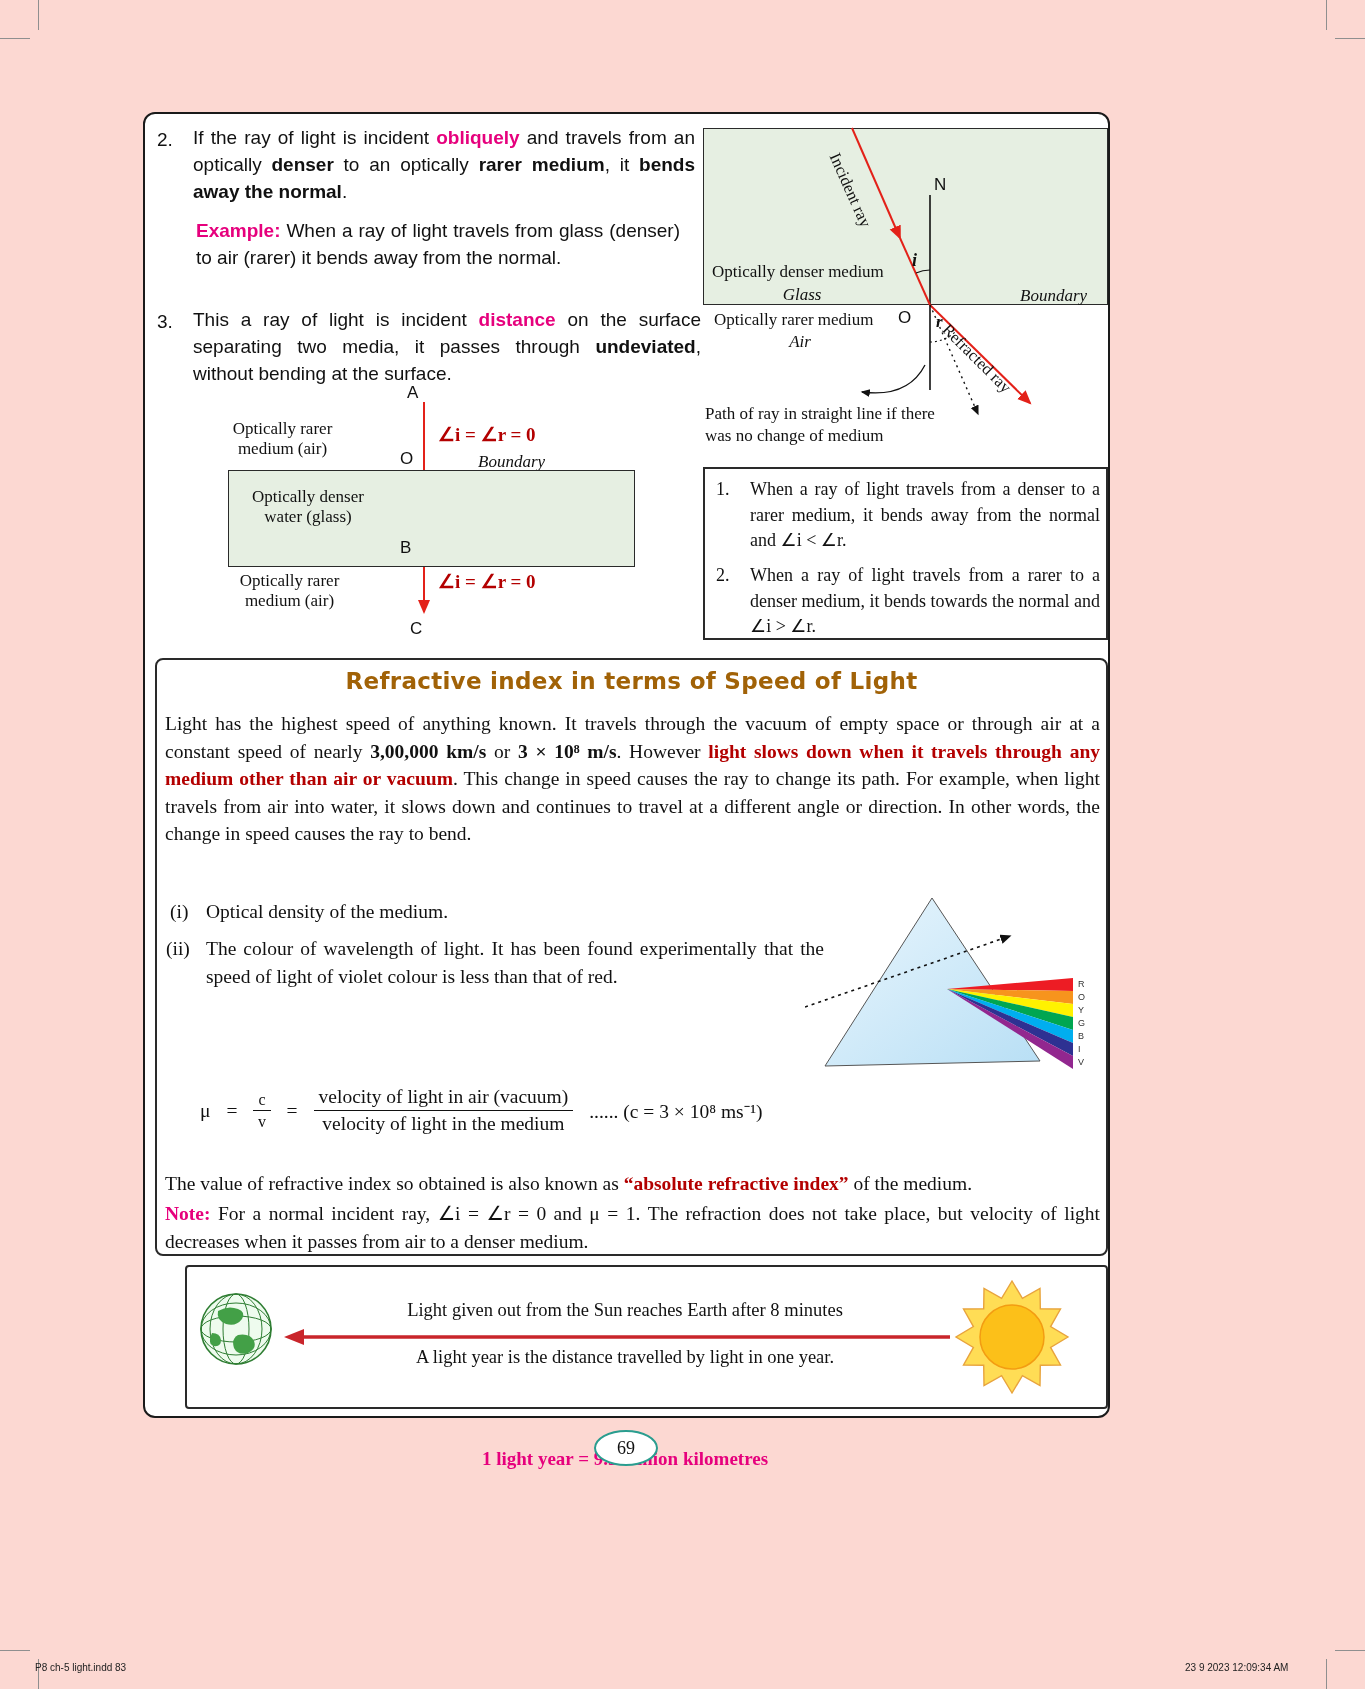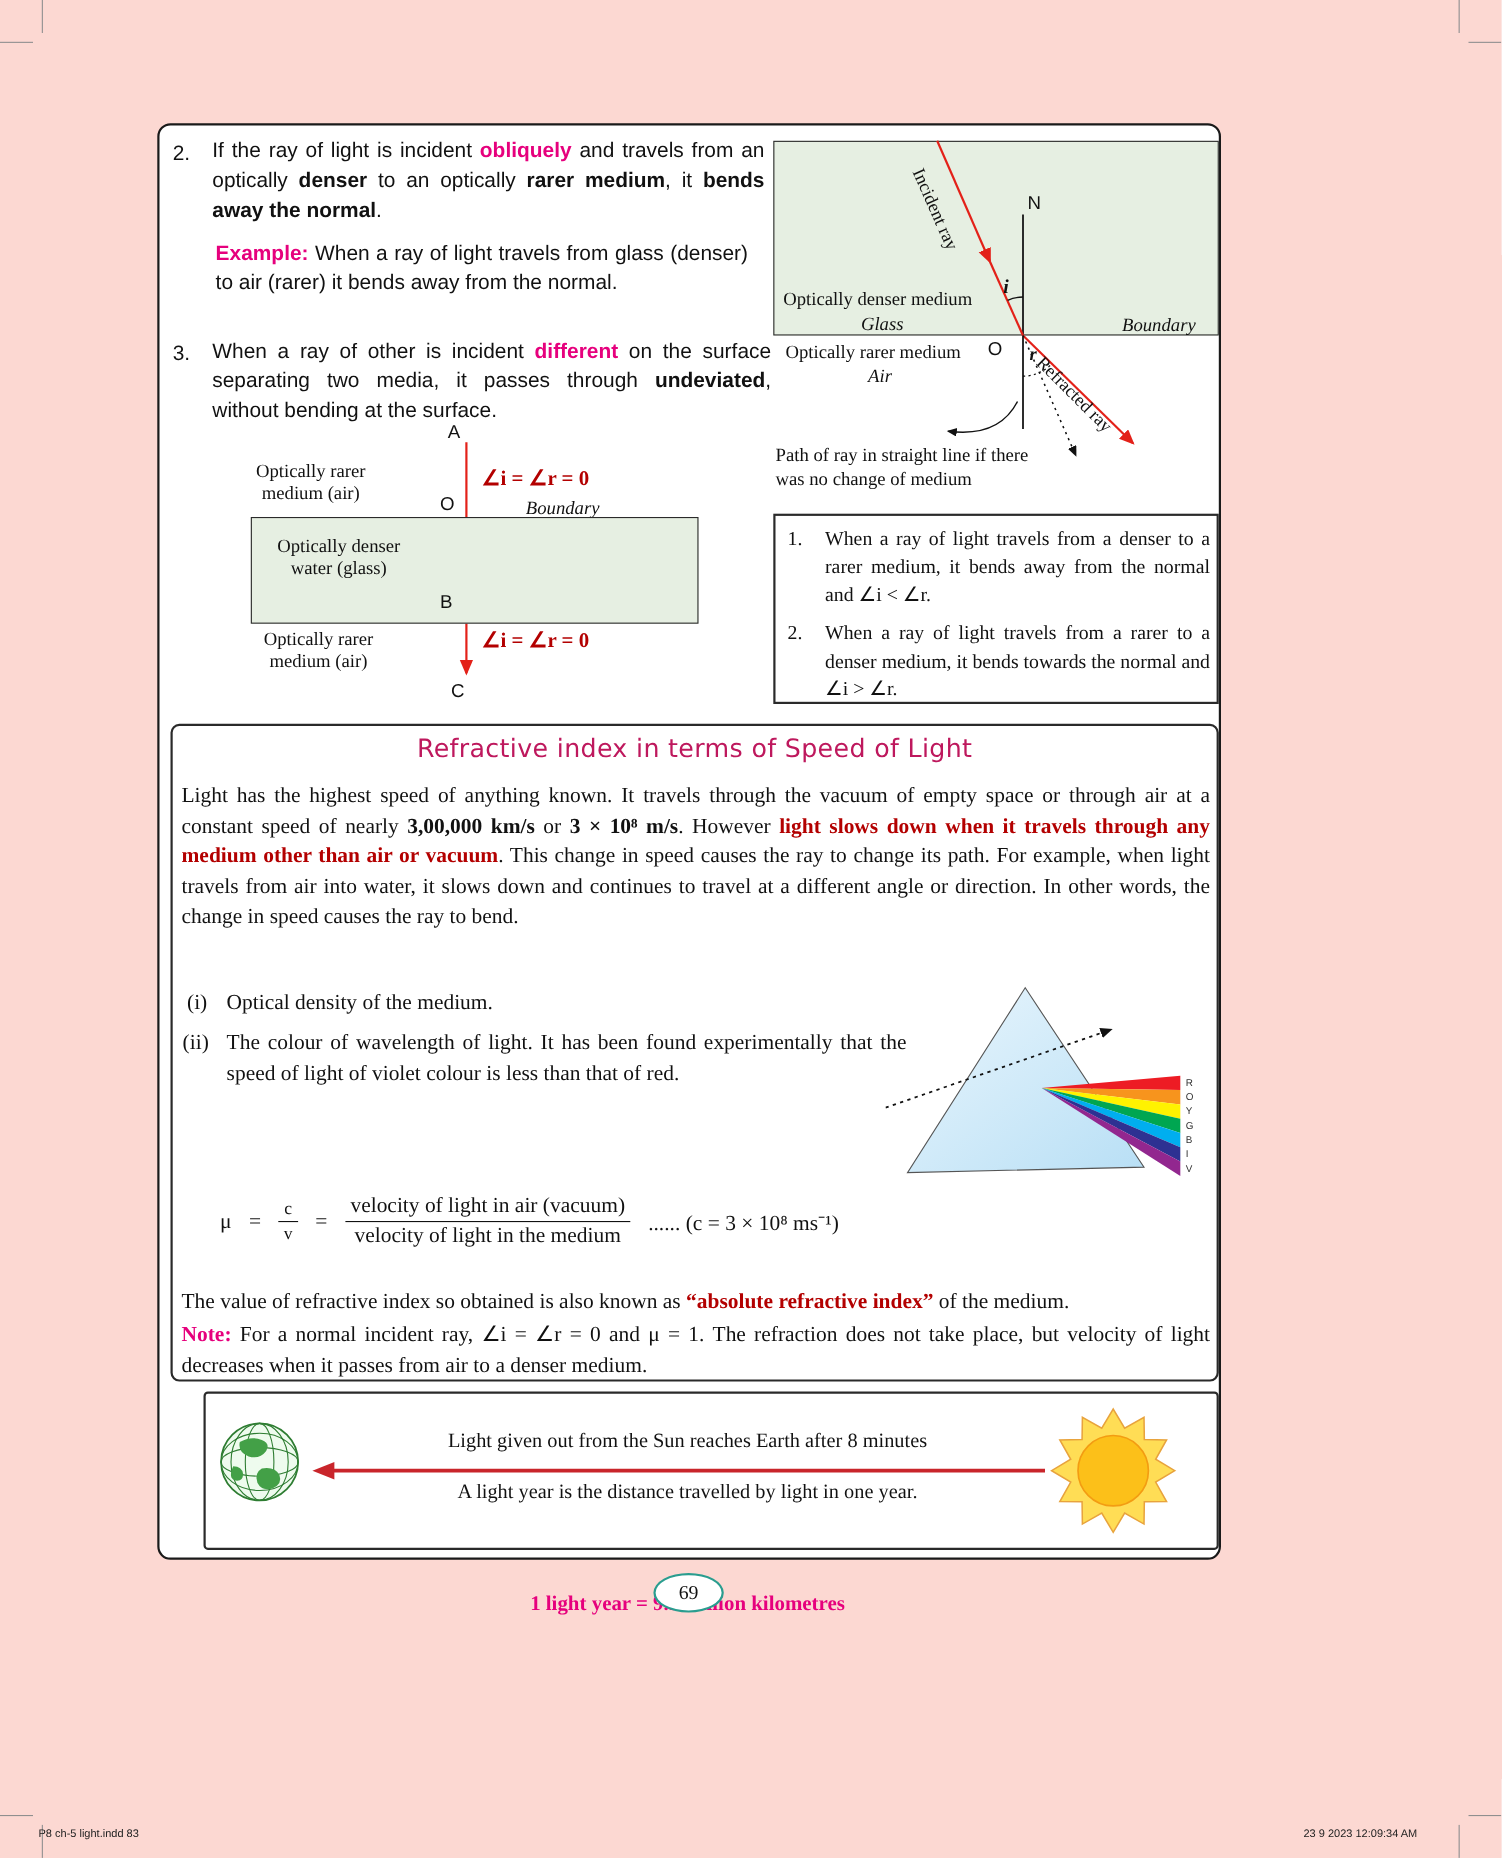--- a/index.html
+++ b/index.html
@@ -22,21 +22,21 @@
   .rulesbox { position:absolute; left:703px; top:467px; width:405px; height:173px;
               border:2px solid #2a2a2a; background:#fff; }
   .midbox { position:absolute; left:155px; top:658px; width:953px; height:598px;
             border:2px solid #2a2a2a; border-radius:8px; background:#fff; }
   .sunbox { position:absolute; left:185px; top:1265px; width:923px; height:144px;
             border:2px solid #2a2a2a; border-radius:4px; background:#fff; }
   .bodytext { font-size:19.5px; line-height:27.5px; }
   .itemtext { font-size:19px; line-height:27px; }
   .lbl { font-size:17px; line-height:20px; }
   .rule-item { font-size:18px; line-height:25.5px; }
-  .heading { font-family:"DejaVu Sans", sans-serif; font-weight:normal; color:#be185d;
+  .heading { font-family:"DejaVu Sans", sans-serif; font-weight:bold; color:#a16207;
              font-size:23px; letter-spacing:0.3px; }
   .frac { display:inline-flex; flex-direction:column; align-items:center; }
   .frac .top { border-bottom:1.5px solid #111; padding:0 5px 2px; }
   .frac .bot { padding-top:2px; }
   .frac.small { font-size:16px; line-height:17px; }
   .pagenum { position:absolute; left:594px; top:1430px; width:64px; height:36px;
              border:2px solid #2a9d8f; border-radius:50%; background:#fff;
              display:flex; align-items:center; justify-content:center; font-size:18px; }
   .footer { font-family:"Liberation Sans", sans-serif; font-size:10px; color:#222; }
   .rot { transform-origin:left top; }
@@ -56,21 +56,21 @@
   <div class="crop" style="left:1335px;top:1650px;width:30px;height:1px"></div>
 
   <div class="mainbox"></div>
 
   <div class="abs sans itemtext" style="left:157px;top:126px">2.</div>
   <div class="abs sans itemtext just" style="left:193px;top:124px;width:502px"><span>If the ray of light is incident </span><span class="b magenta">obliquely</span><span> and travels from an optically </span><span class="b">denser</span><span> to an optically </span><span class="b">rarer medium</span><span>, it </span><span class="b">bends away the normal</span><span>.</span></div>
 
   <div class="abs sans itemtext just" style="left:196px;top:217px;width:484px"><span class="b magenta">Example:</span><span> When a ray of light travels from glass (denser) to air (rarer) it bends away from the normal.</span></div>
 
   <div class="abs sans itemtext" style="left:157px;top:308px">3.</div>
-  <div class="abs sans itemtext just" style="left:193px;top:306px;width:508px"><span>When a ray of other is incident </span><span class="b magenta">different</span><span> on the surface separating two media, it passes through </span><span class="b">undeviated</span><span>, without bending at the surface.</span></div>
+  <div class="abs sans itemtext just" style="left:193px;top:306px;width:508px"><span>This a ray of light is incident </span><span class="b magenta">distance</span><span> on the surface separating two media, it passes through </span><span class="b">undeviated</span><span>, without bending at the surface.</span></div>
 
   <svg class="abs" style="left:150px;top:380px" width="520" height="265">
     <defs>
       <marker id="arR" markerWidth="9" markerHeight="9" refX="6" refY="3" orient="auto">
         <path d="M0,0 L7,3 L0,6 z" fill="#e32119"></path>
       </marker>
     </defs>
     <line x1="274" y1="22" x2="274" y2="232" stroke="#e32119" stroke-width="2" marker-end="url(#arR)"></line>
   </svg>
   <div class="abs sans lbl" style="left:407px;top:383px">A</div>

